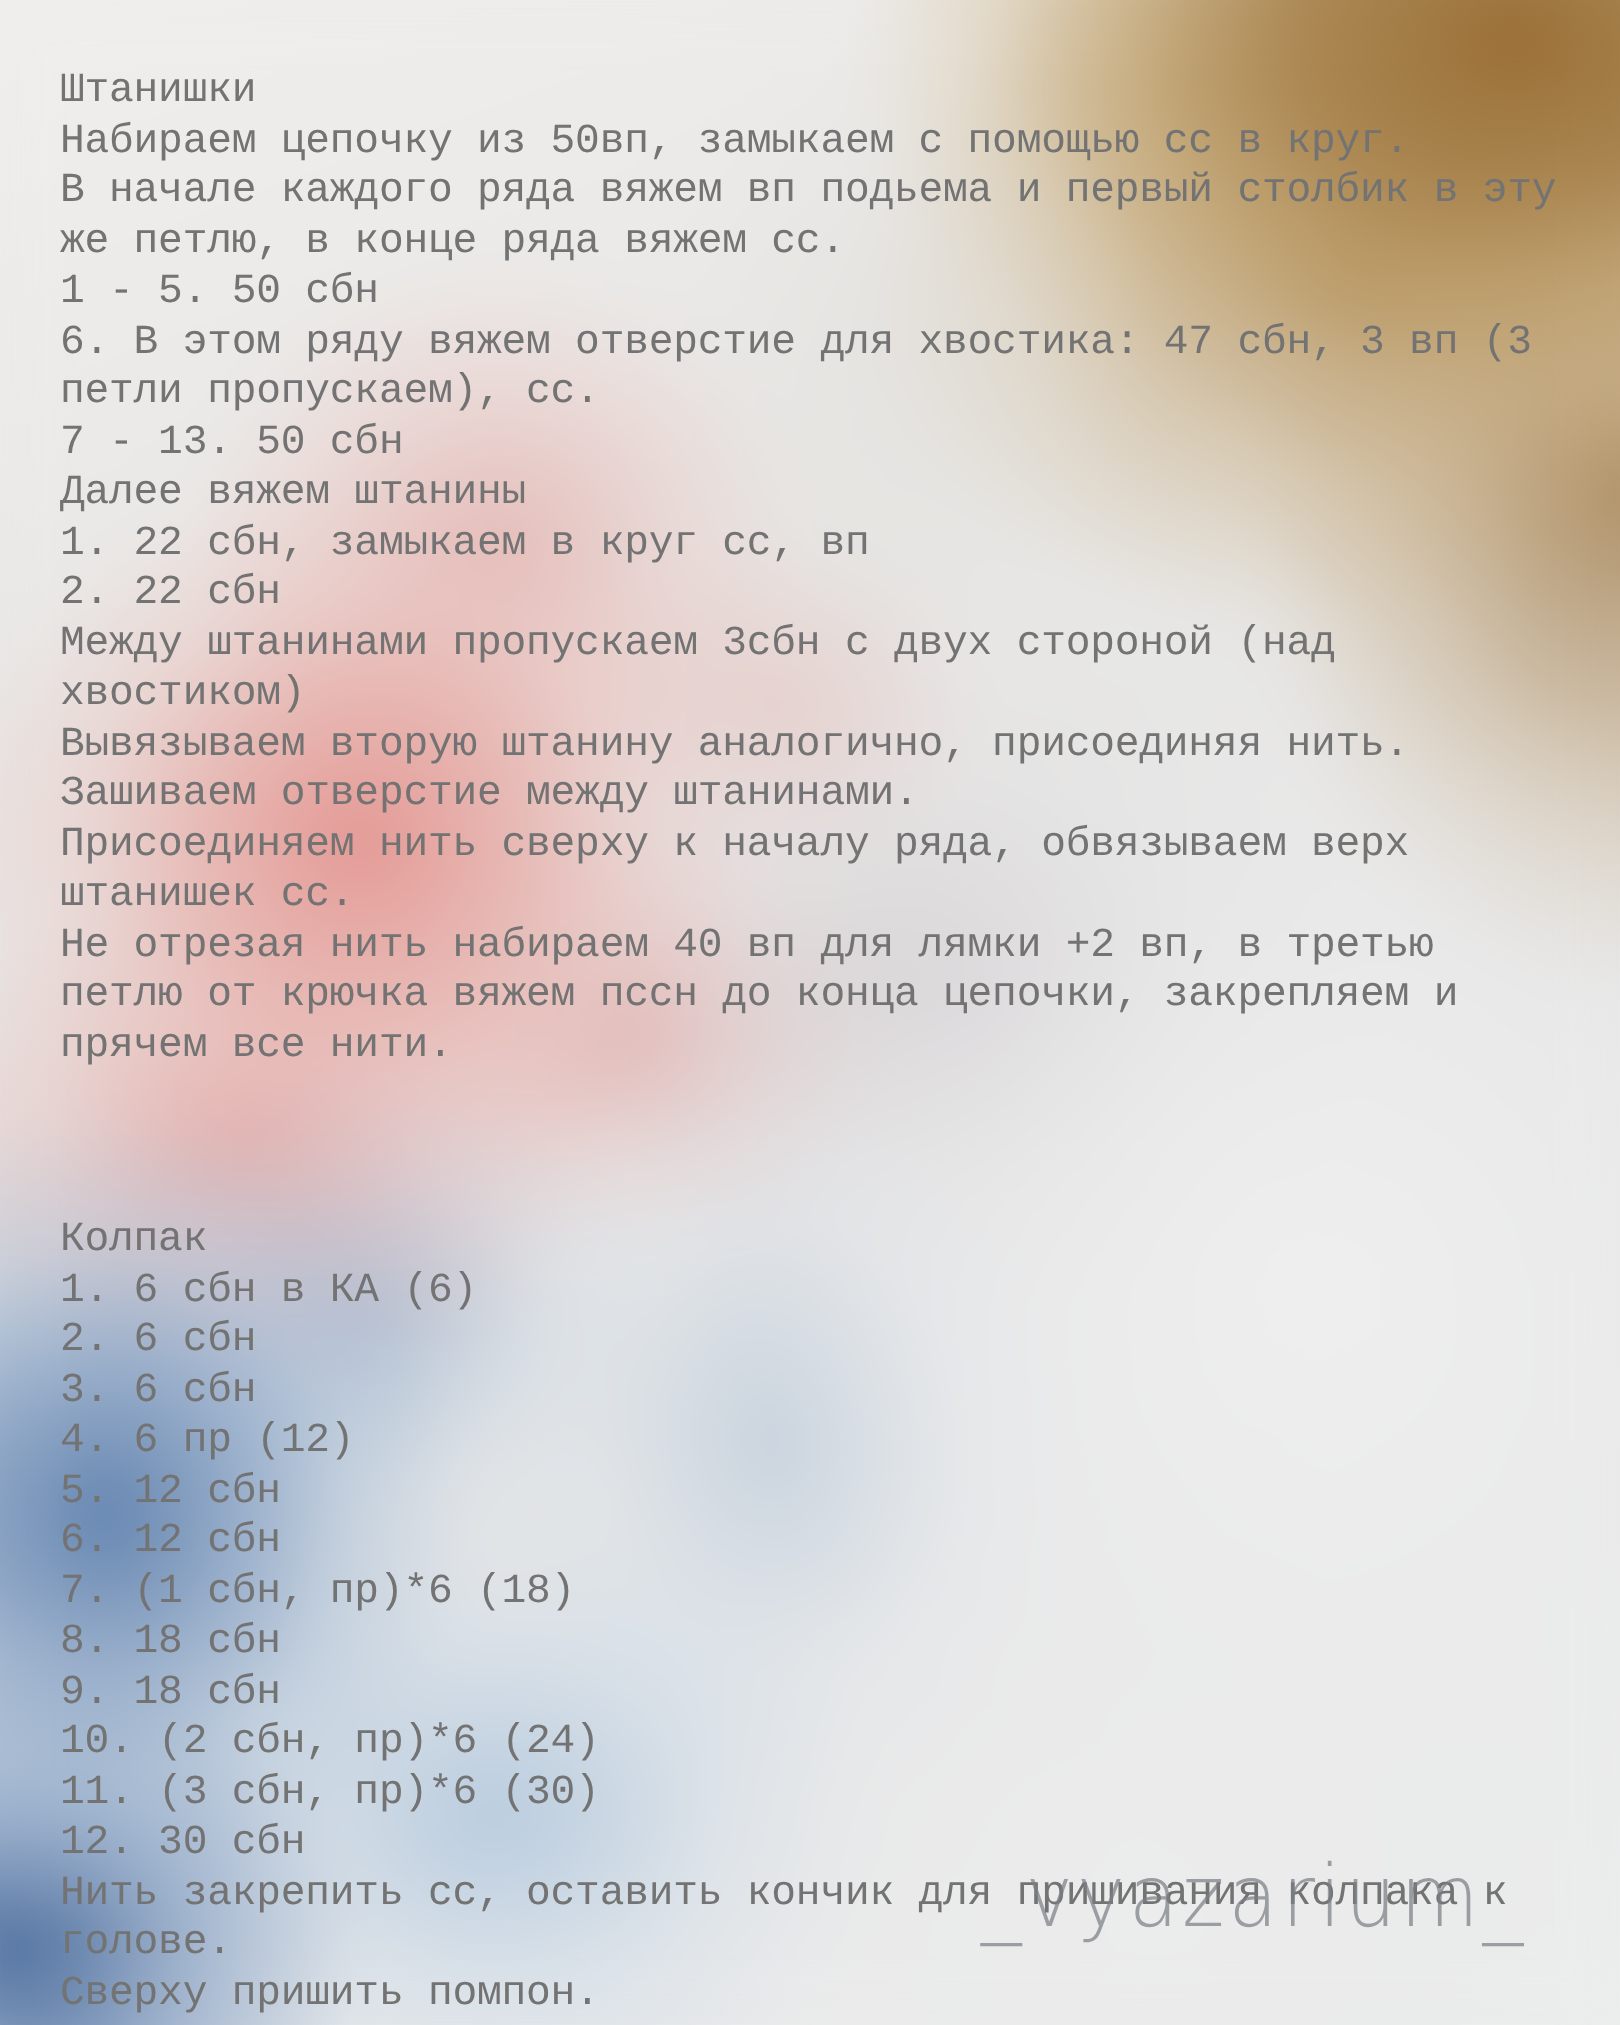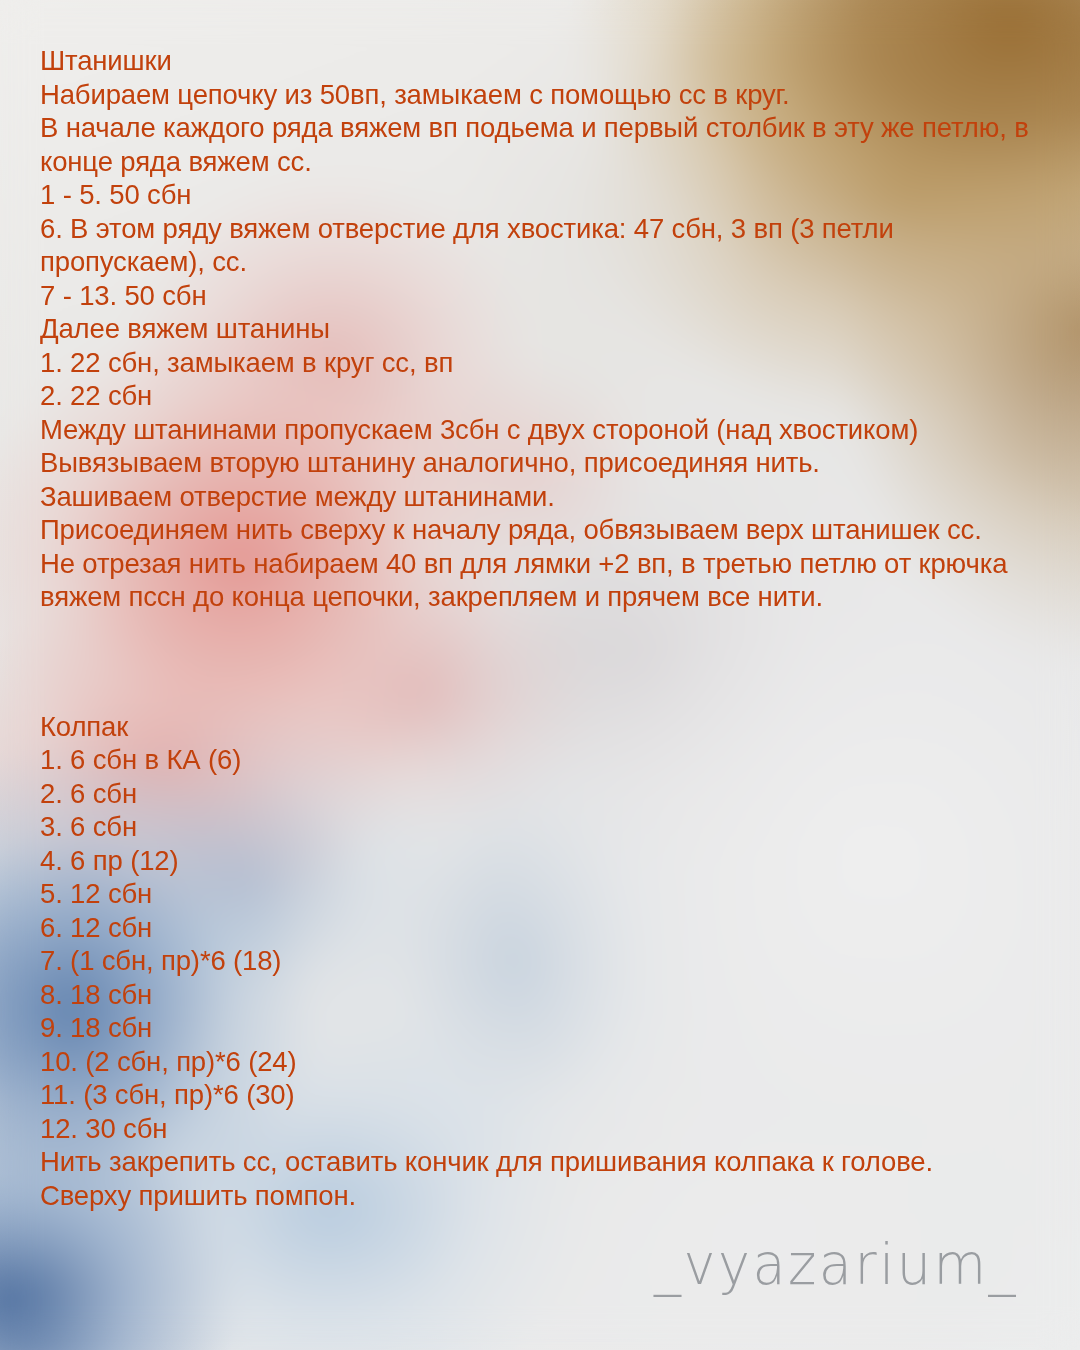--- a/index.html
+++ b/index.html
@@ -72,26 +72,27 @@
   
   .content {
     position: absolute;
     left: 40px;
     top: 44px;
     width: 1010px;
   }
 
   .para {
     margin: 0;
-    color: #c2410c;
+    color: #737373;
     font-size: 27.5px;
     line-height: 33.5px;
     letter-spacing: -0.15px;
     white-space: pre-wrap;
     word-break: normal;
+    font-family: Liberation Mono, monospace;
   }
 
   .section-gap {
     height: 96px;
   }
 
   .watermark {
     position: absolute;
     right: 62px;
     bottom: 52px;

